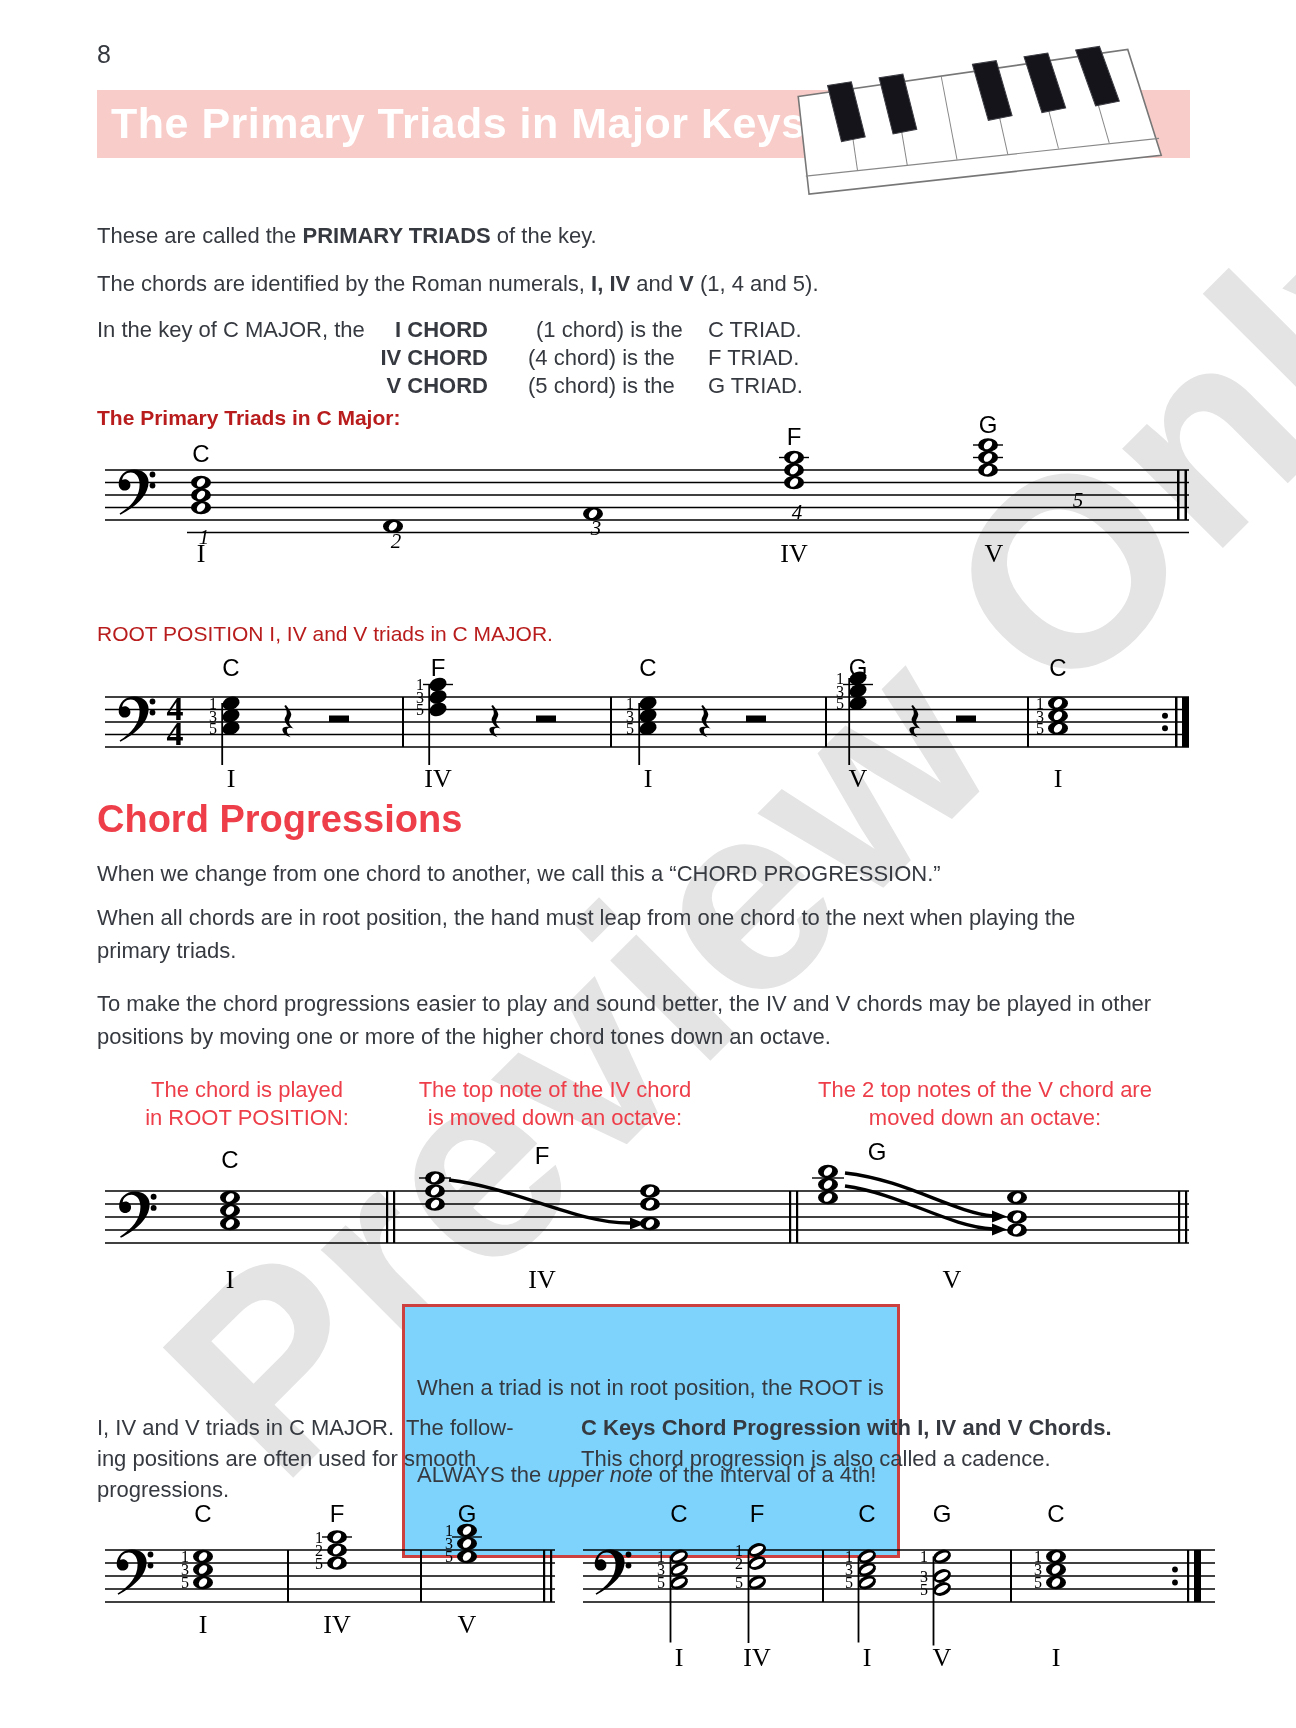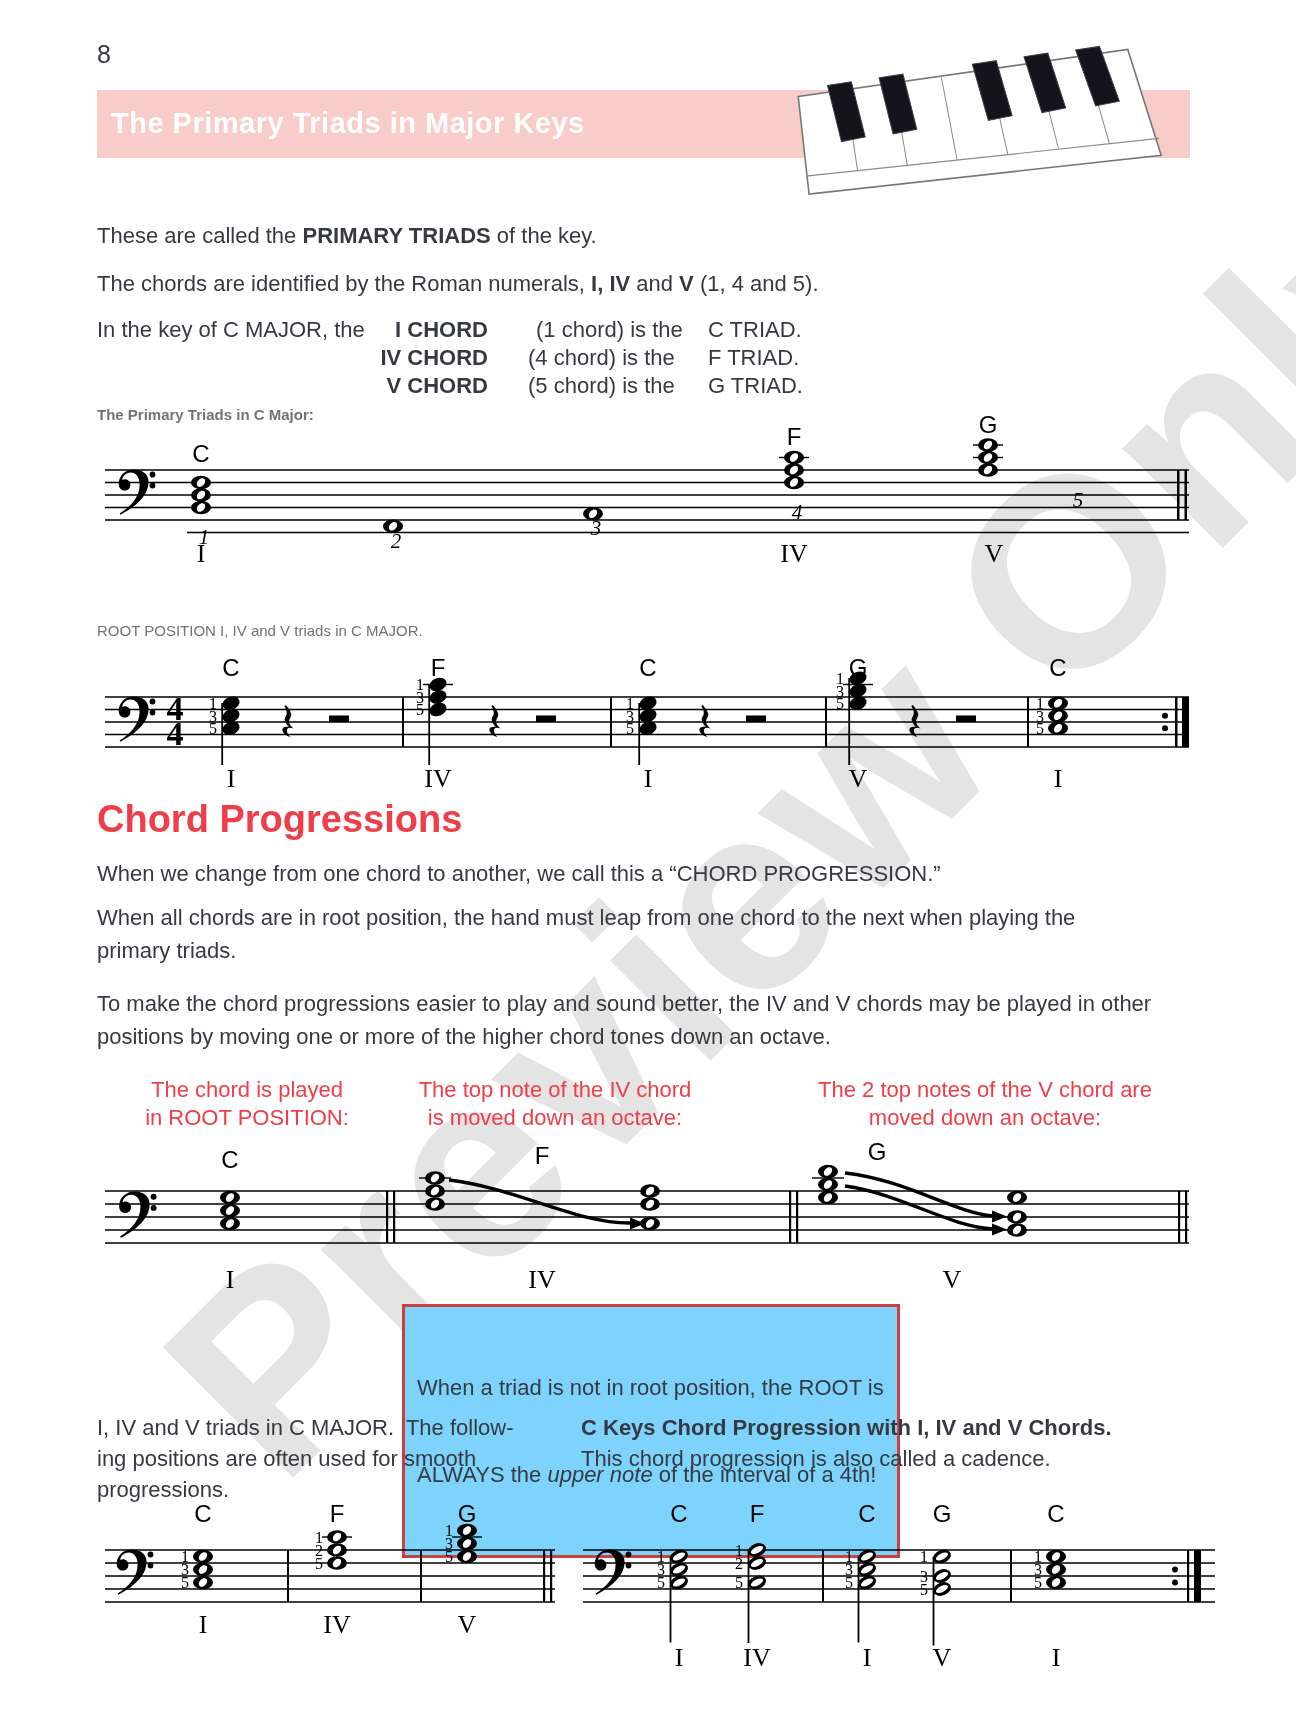--- a/index.html
+++ b/index.html
@@ -3,27 +3,27 @@
 <meta charset="utf-8">
 <style>
   html,body{margin:0;padding:0;background:#fff;}
   #page{position:relative;width:1296px;height:1728px;background:#fff;overflow:hidden;
         font-family:"Liberation Sans",sans-serif;color:#363a40;}
   .abs{position:absolute;}
   .wm{position:absolute;left:120px;top:1330px;font-size:268px;font-weight:bold;
       color:#e4e4e4;white-space:nowrap;transform:rotate(-45deg);transform-origin:0 0;
       z-index:1;line-height:1;letter-spacing:2px;}
   .band{position:absolute;left:97px;top:90px;width:1093px;height:68px;background:#f8ccc8;z-index:2;}
-  .band-title{display:block;padding-left:14px;line-height:66px;font-size:29px;font-weight:bold;color:#ffffff;letter-spacing:0.5px;}
+  .band-title{display:block;padding-left:14px;line-height:66px;font-size:43px;font-weight:bold;color:#ffffff;letter-spacing:0.5px;}
   .pagenum{position:absolute;left:97px;top:40px;font-size:25px;color:#363a40;z-index:4;}
   .z{z-index:4;}
   .bt{font-size:22px;color:#363a40;line-height:31px;white-space:pre;}
   .b{font-weight:bold;}
   .it{font-style:italic;}
-  .redcap{color:#737373;font-weight:bold;font-size:15px;white-space:pre;}
+  .redcap{color:#b91c1c;font-weight:bold;font-size:21px;white-space:pre;}
   .h2{color:#ed3e49;font-weight:bold;font-size:38px;white-space:pre;}
   .cap3{color:#ed3e49;font-size:22px;line-height:28px;text-align:center;}
   .callout{position:absolute;left:402px;top:1304px;width:468px;background:#7dd3fc;
            border:3px solid #cd4040;padding:8px 12px;font-size:22px;line-height:29px;z-index:4;white-space:pre;}
   svg{position:absolute;z-index:4;overflow:visible;}
   svg text{fill:#000;}
   .sv-ltr{font-family:"Liberation Sans",sans-serif;font-size:24px;text-anchor:middle;}
   .sv-rn{font-family:"Liberation Serif",serif;font-size:26px;text-anchor:middle;}
   .sv-fg{font-family:"Liberation Serif",serif;font-size:16px;text-anchor:end;}
   .sv-deg{font-family:"Liberation Serif",serif;font-style:italic;font-size:21px;text-anchor:middle;}

